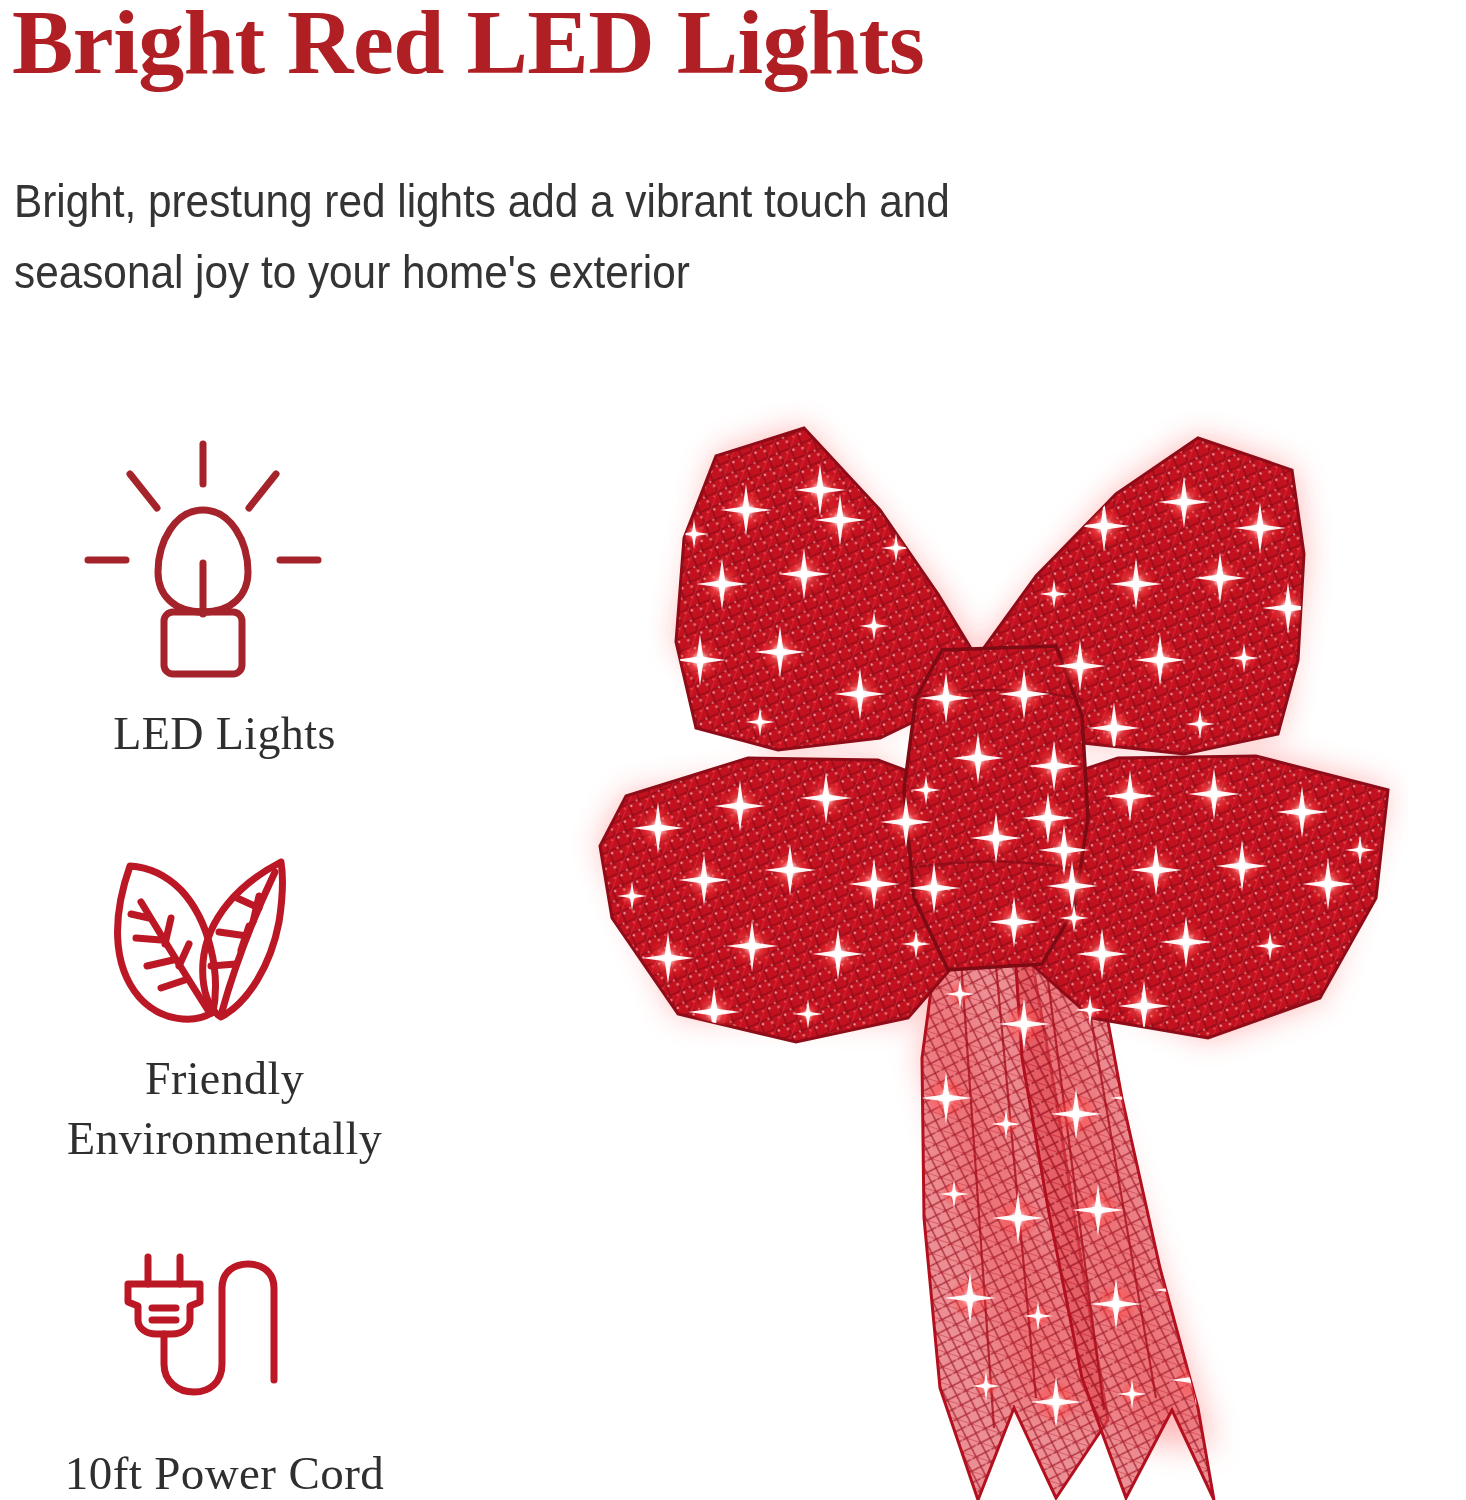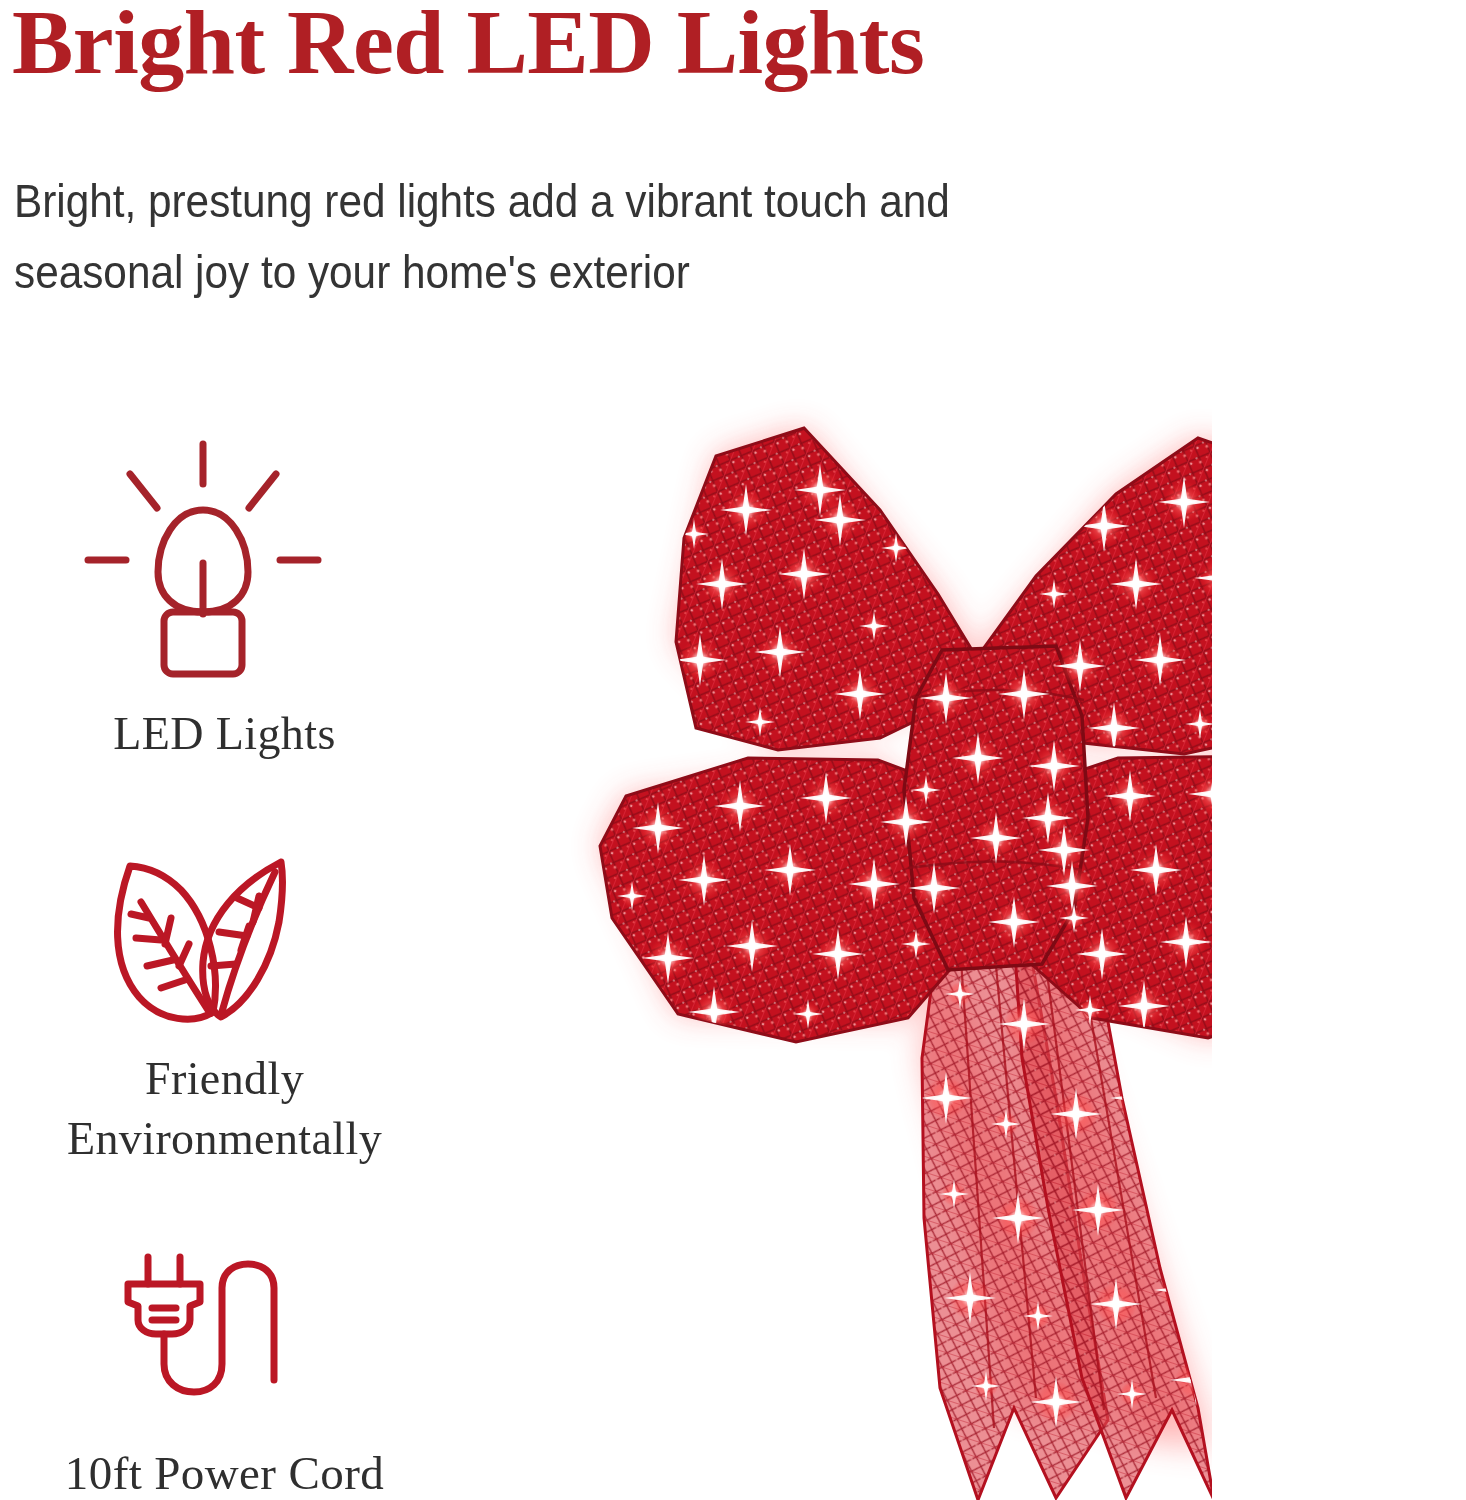--- a/index.html
+++ b/index.html
@@ -3,21 +3,21 @@
 <meta charset="utf-8">
 <style>
   html,body{margin:0;padding:0;}
   body{
     width:1466px;height:1500px;
     background:#ffffff;
     font-family:"Liberation Sans", sans-serif;
     overflow:hidden;
     position:relative;
   }
-  #stage{position:relative;width:1212px;height:1500px;overflow:hidden;background:#fff;}
+  #stage{position:relative;width:1466px;height:1500px;overflow:hidden;background:#fff;}
 
   
   #headline{
     position:absolute;left:12px;top:-6px;
     font-family:"Liberation Serif", serif;
     font-weight:bold;
     font-size:92px;
     line-height:1.06;
     letter-spacing:-0.5px;
     color:#B01F24;

